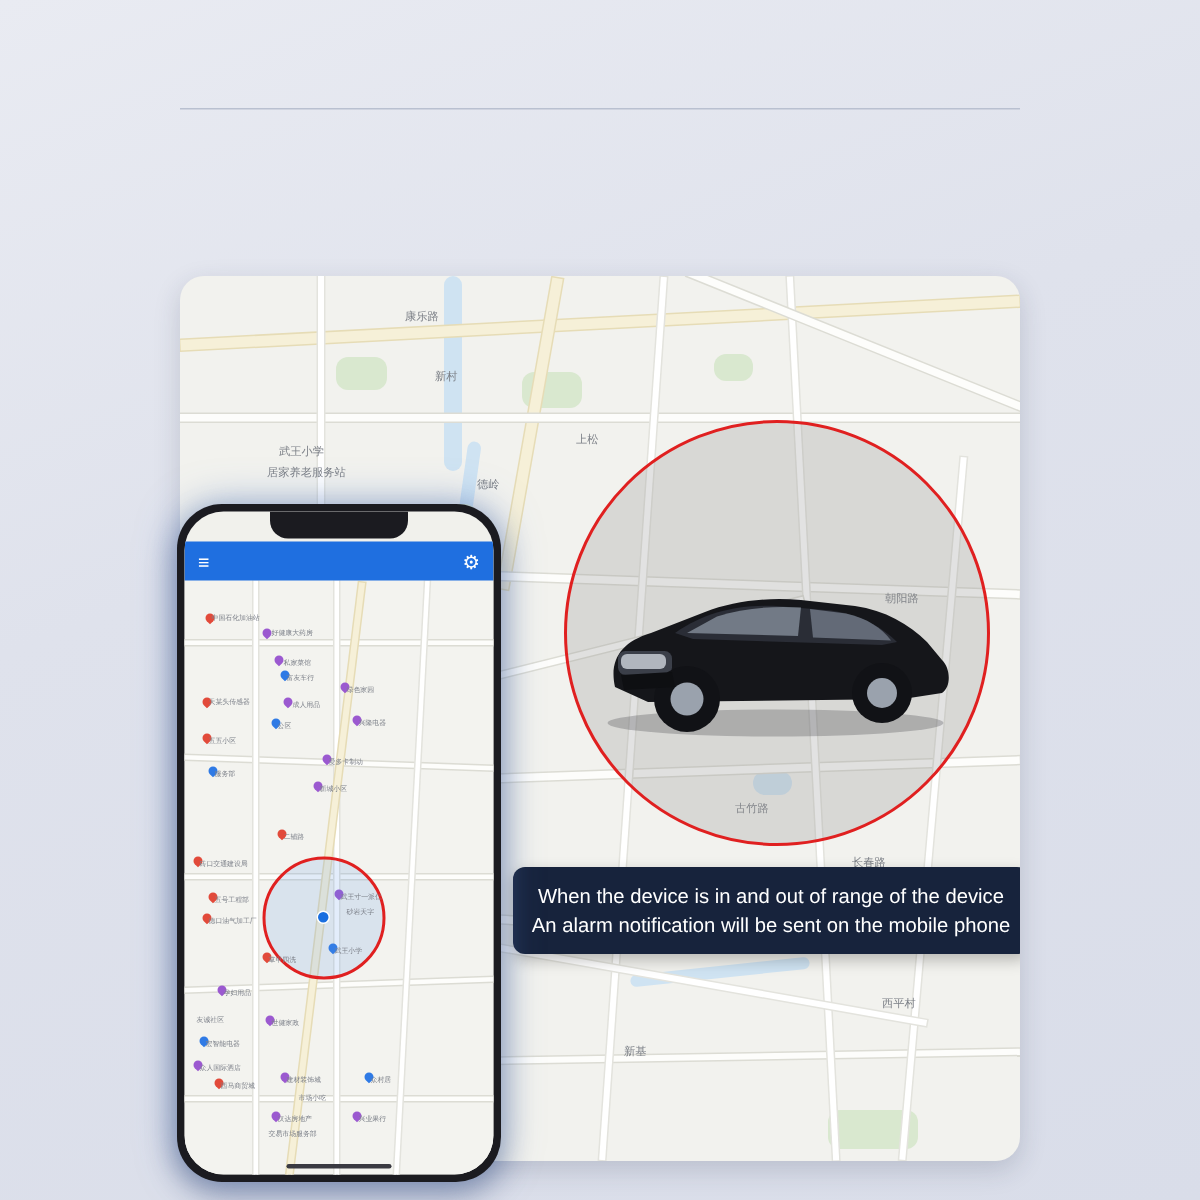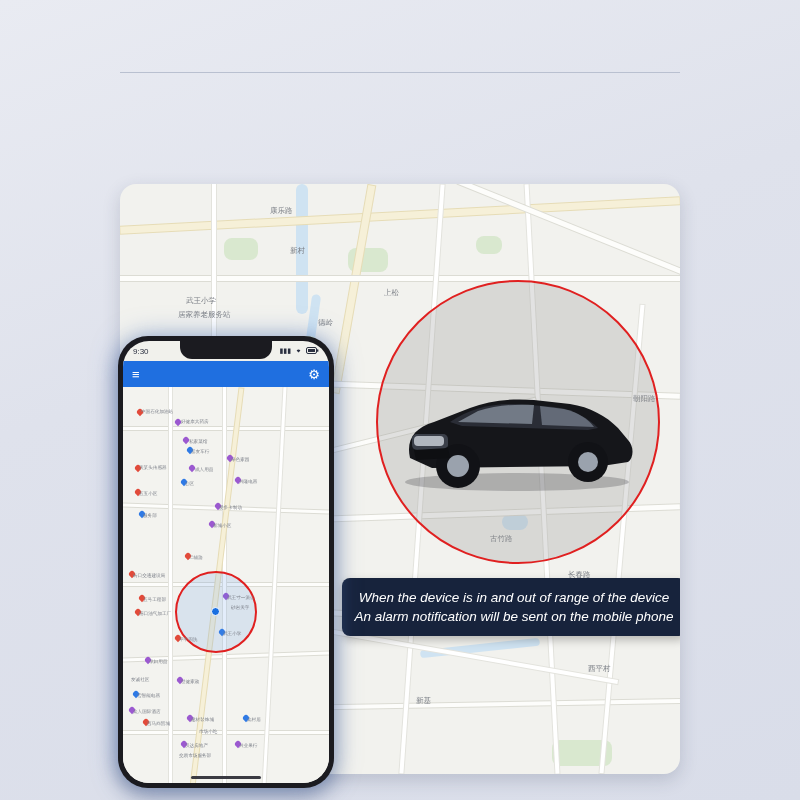--- a/index.html
+++ b/index.html
@@ -70,21 +70,20 @@
     position:absolute;left:272px;top:190px;width:250px;height:120px;
   }
 
   
   .callout{
     position:absolute;left:222px;top:394px;width:320px;
     background:#17233c;border-radius:8px;
     padding:10px 12px;
     color:#fff;font-size:13.5px;line-height:19px;text-align:center;
     box-shadow:0 4px 10px rgba(0,0,0,.25);
-    font-style:italic;
   }
 
   
   .phone{
     position:absolute;left:118px;top:336px;width:216px;height:452px;
     background:#1b1b20;border-radius:30px;
     box-shadow:0 0 26px rgba(90,130,200,.55),0 8px 20px rgba(20,30,60,.35);
     padding:5px;box-sizing:border-box;
   }
   .screen{
@@ -170,21 +169,21 @@
     <div class="road major" style="left:120px;top:250px;width:300px;height:4px;transform:rotate(-14deg);"></div>
     <div class="road" style="left:200px;top:470px;width:300px;height:4px;transform:rotate(10deg);"></div>
 
     <div>
       <div class="cnlabel" style="left:150px;top:22px;">康乐路</div>
       <div class="cnlabel" style="left:170px;top:62px;">新村</div>
       <div class="cnlabel" style="left:264px;top:60px;margin-top:44px;">上松</div>
       <div class="cnlabel" style="left:66px;top:112px;">武王小学</div>
       <div class="cnlabel" style="left:58px;top:126px;">居家养老服务站</div>
       <div class="cnlabel" style="left:198px;top:134px;">德岭</div>
-      <div class="cnlabel" style="left:470px;top:210px;margin-left:43px;">朝阳路</div>
+      <div class="cnlabel" style="left:470px;top:210px;">朝阳路</div>
       <div class="cnlabel" style="left:370px;top:350px;">古竹路</div>
       <div class="cnlabel" style="left:448px;top:386px;text-align:right;">长春路</div>
       <div class="cnlabel" style="left:468px;top:480px;">西平村</div>
       <div class="cnlabel" style="left:296px;top:512px;">新基</div>
       <div class="cnlabel" style="left:16px;top:160px;">江口</div>
     </div>
 
     <div class="zoomcircle"></div>
 
     <div class="car">
@@ -203,38 +202,20 @@
         <path d="M22 76 L56 74 L58 84 L24 86 Z" fill="#0e0f12"></path>
       </svg>
     </div>
 
     <div class="callout">When the device is in and out of range of the device An alarm notification will be sent on the mobile phone</div>
   </div>
 
   <div class="phone">
     <div class="screen">
       <div class="notch"></div>
-      <div class="statusbar">
-        <span>9:30</span>
-        <span style="display:flex;gap:3px;align-items:center;">
-          <span style="font-size:7px;">▮▮▮</span>
-          <span>
-            <svg width="9" height="8" viewBox="0 0 9 8">
-                <path d="M4.5 6.4 L2.6 4.4 A3 3 0 0 1 6.4 4.4 Z" fill="#2b3040"></path>
-              </svg>
-          </span>
-          <span>
-            <svg width="13" height="7" viewBox="0 0 13 7">
-                <rect x="0.5" y="0.5" width="10" height="6" rx="1.5" fill="none" stroke="#2b3040"></rect>
-                <rect x="2" y="2" width="7" height="3" fill="#2b3040"></rect>
-                <rect x="11" y="2.2" width="1.4" height="2.6" rx="0.6" fill="#2b3040"></rect>
-              </svg>
-          </span>
-        </span>
-      </div>
       <div class="appbar">
         <span class="ic">≡</span>
         <span class="ic">⚙</span>
       </div>
 
       <div class="phonemap">
 
         <div class="road major" style="left:0;top:40px;width:206px;height:3px;"></div>
         <div class="road major" style="left:0;top:120px;width:206px;height:3px;transform:rotate(2deg);"></div>
         <div class="road major" style="left:0;top:196px;width:206px;height:3px;"></div>

